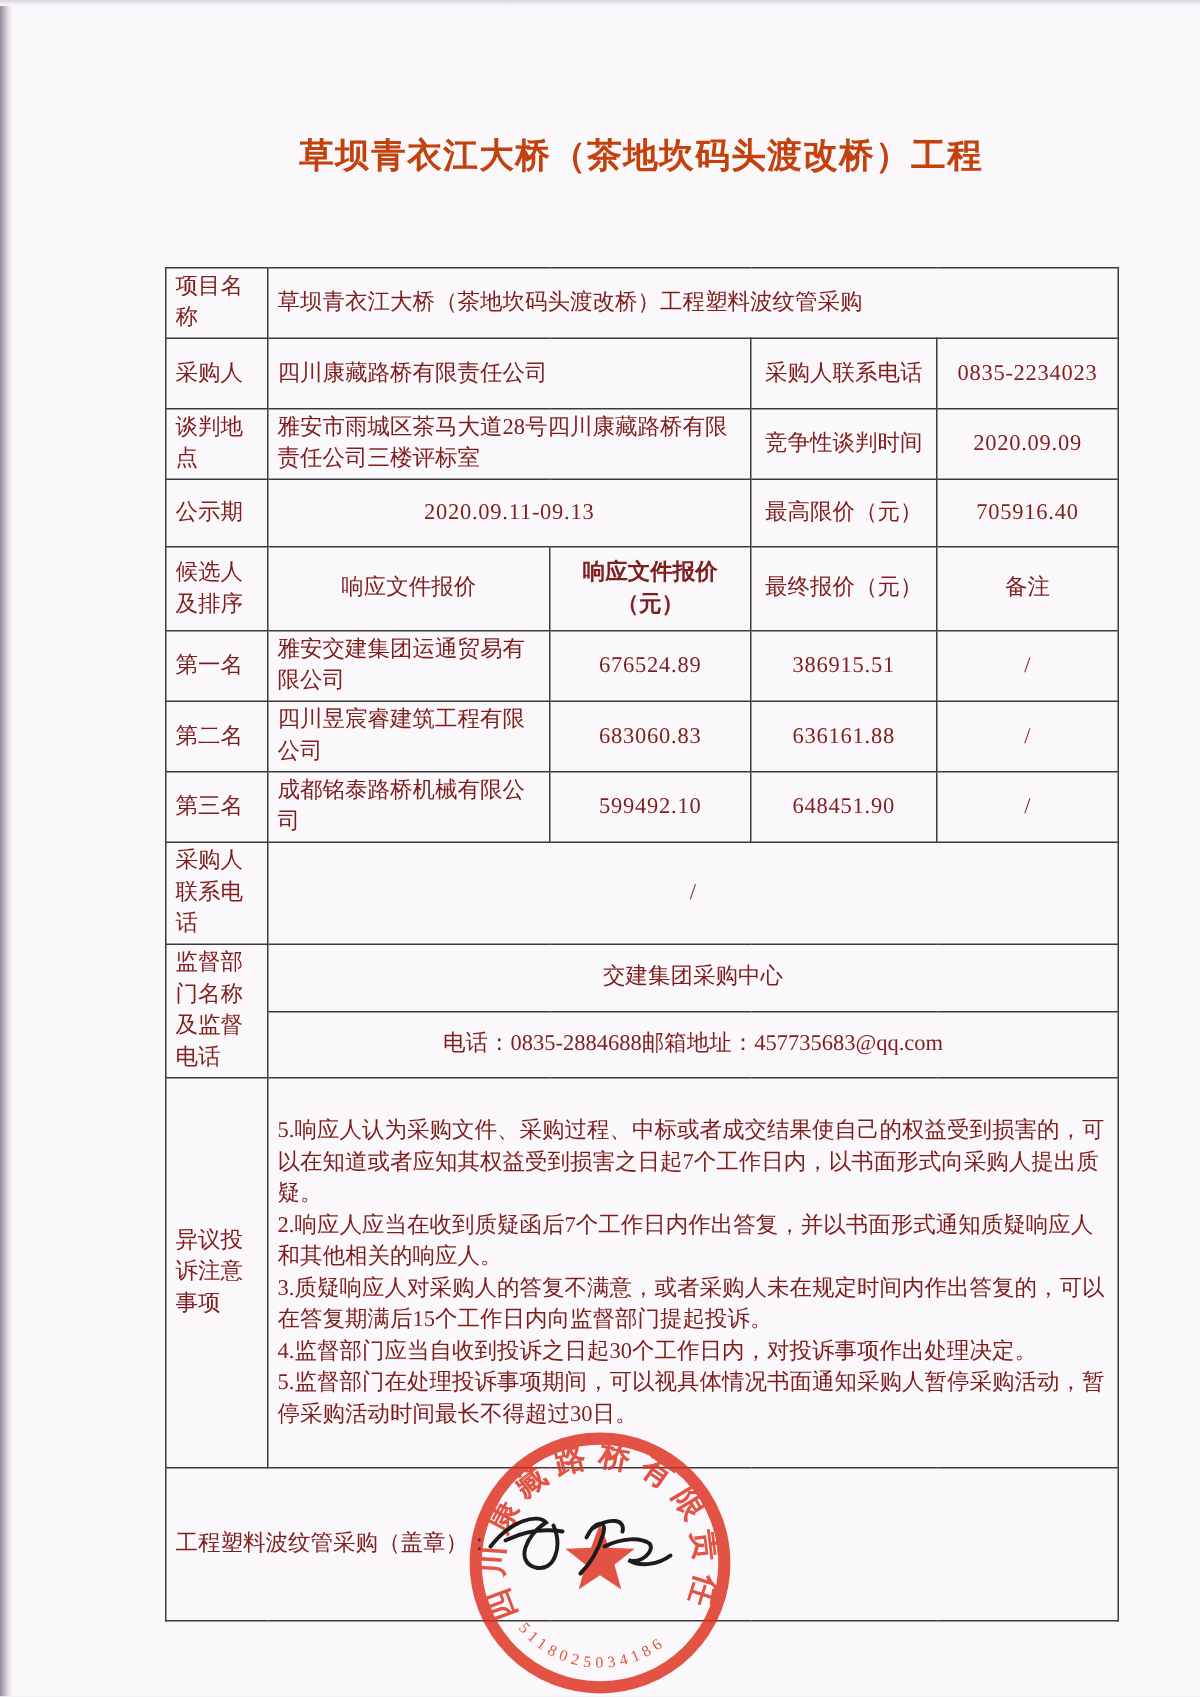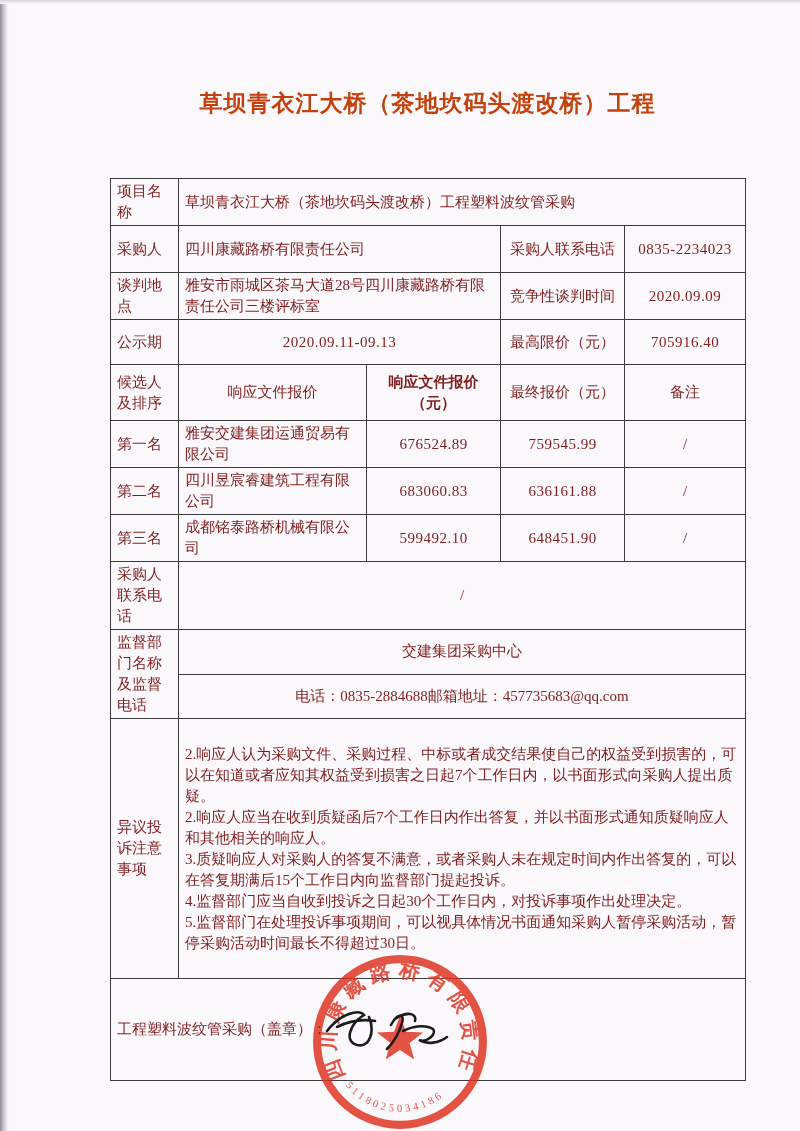--- a/index.html
+++ b/index.html
@@ -113,21 +113,21 @@
       <td class="ctr">响应文件报价</td>
       <td class="ctr pad-wide">响应文件报价（元）</td>
       <td class="ctr">最终报价（元）</td>
       <td class="ctr">备注</td>
     </tr>
 
     <tr>
       <td class="lbl" style="height:35px">第一名</td>
       <td class="lbl">雅安交建集团运通贸易有限公司</td>
       <td class="ctr num">676524.89</td>
-      <td class="ctr num">759545.99</td>
+      <td class="ctr num">386915.51</td>
       <td class="ctr">/</td>
     </tr>
 
     <tr>
       <td class="lbl" style="height:47px">第二名</td>
       <td class="lbl">四川昱宸睿建筑工程有限公司</td>
       <td class="ctr num">683060.83</td>
       <td class="ctr num">636161.88</td>
       <td class="ctr">/</td>
     </tr>
@@ -149,21 +149,21 @@
       <td class="lbl" rowspan="2" style="height:80px">监督部门名称及监督电话</td>
       <td class="ctr" colspan="4" style="height:40px">交建集团采购中心</td>
     </tr>
     <tr>
       <td class="ctr" colspan="4" style="height:40px">电话：0835-2884688邮箱地址：457735683@qq.com</td>
     </tr>
 
     <tr>
       <td class="lbl" style="height:260px">异议投诉注意事项</td>
       <td class="notes-cell" colspan="4">
-        <p>2.响应人认为采购文件、采购过程、中标或者成交结果使自己的权益受到损害的，可以在知道或者应知其权益受到损害之日起7个工作日内，以书面形式向采购人提出质疑。</p>
+        <p>5.响应人认为采购文件、采购过程、中标或者成交结果使自己的权益受到损害的，可以在知道或者应知其权益受到损害之日起7个工作日内，以书面形式向采购人提出质疑。</p>
         <p>2.响应人应当在收到质疑函后7个工作日内作出答复，并以书面形式通知质疑响应人和其他相关的响应人。</p>
         <p>3.质疑响应人对采购人的答复不满意，或者采购人未在规定时间内作出答复的，可以在答复期满后15个工作日内向监督部门提起投诉。</p>
         <p>4.监督部门应当自收到投诉之日起30个工作日内，对投诉事项作出处理决定。</p>
         <p>5.监督部门在处理投诉事项期间，可以视具体情况书面通知采购人暂停采购活动，暂停采购活动时间最长不得超过30日。</p>
       </td>
     </tr>
 
     <tr>
       <td class="sig-cell" colspan="5" style="height:102px">
         <span class="sig-label">工程塑料波纹管采购（盖章）：</span>

